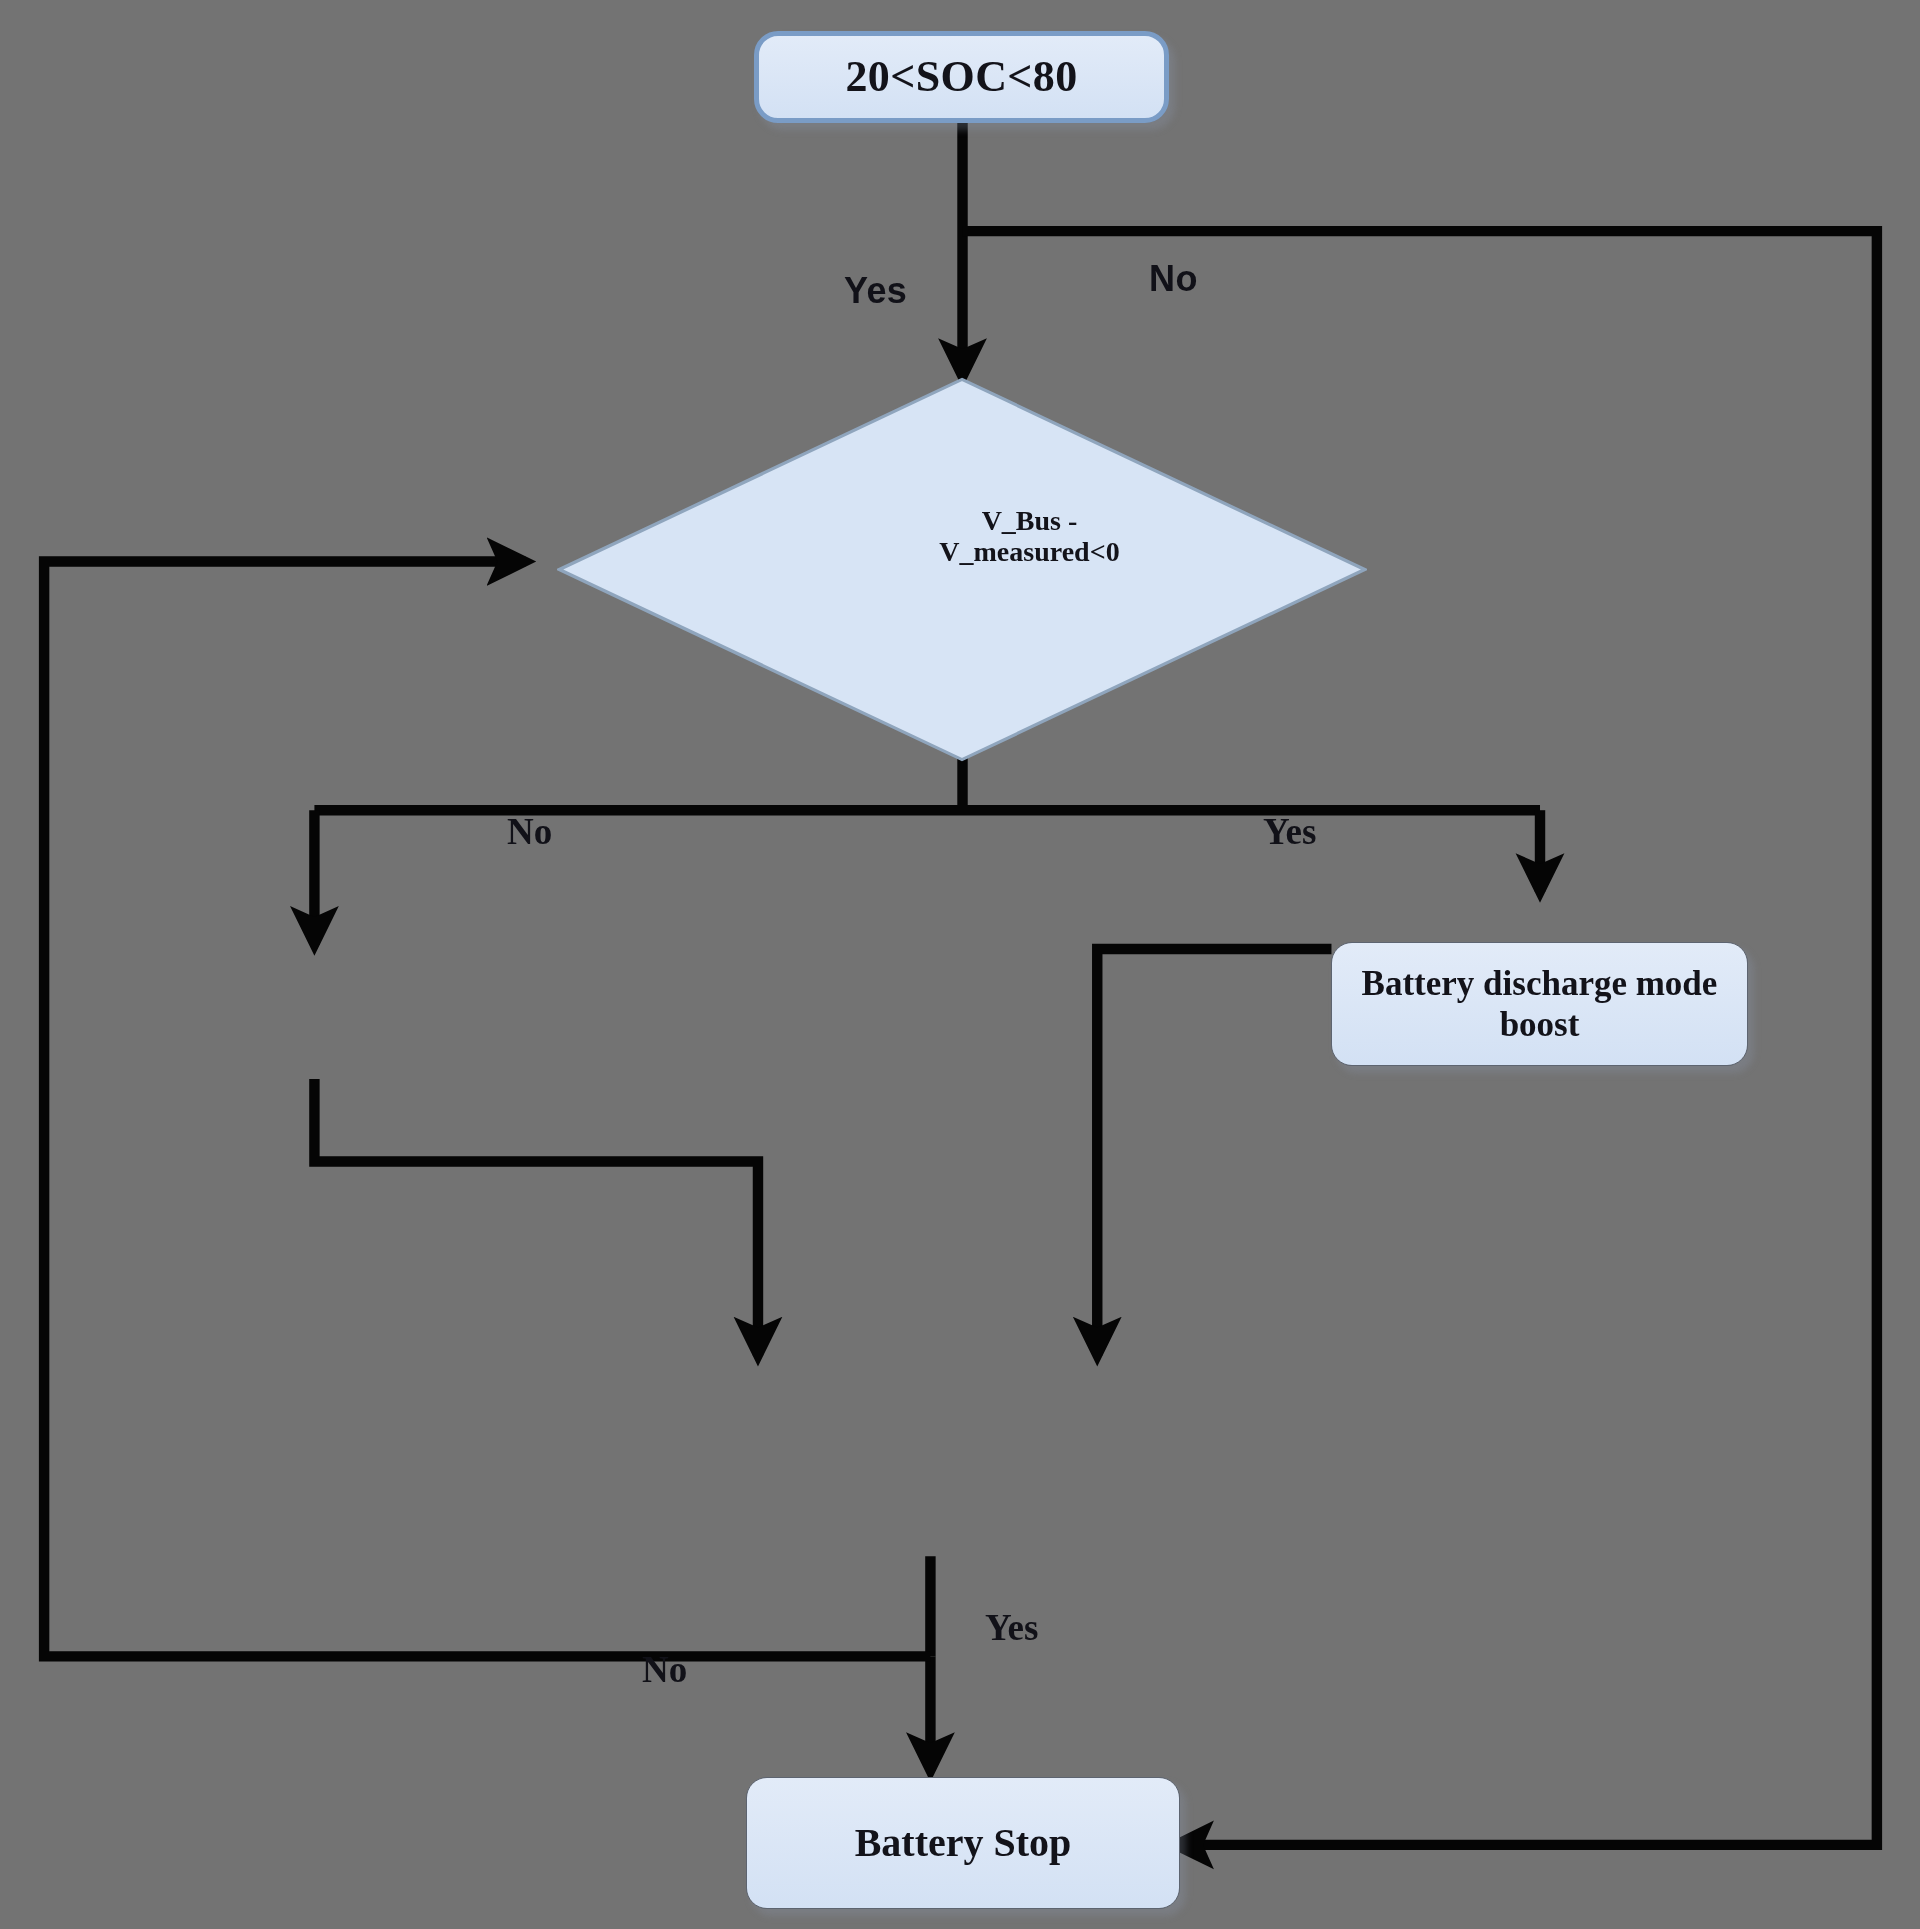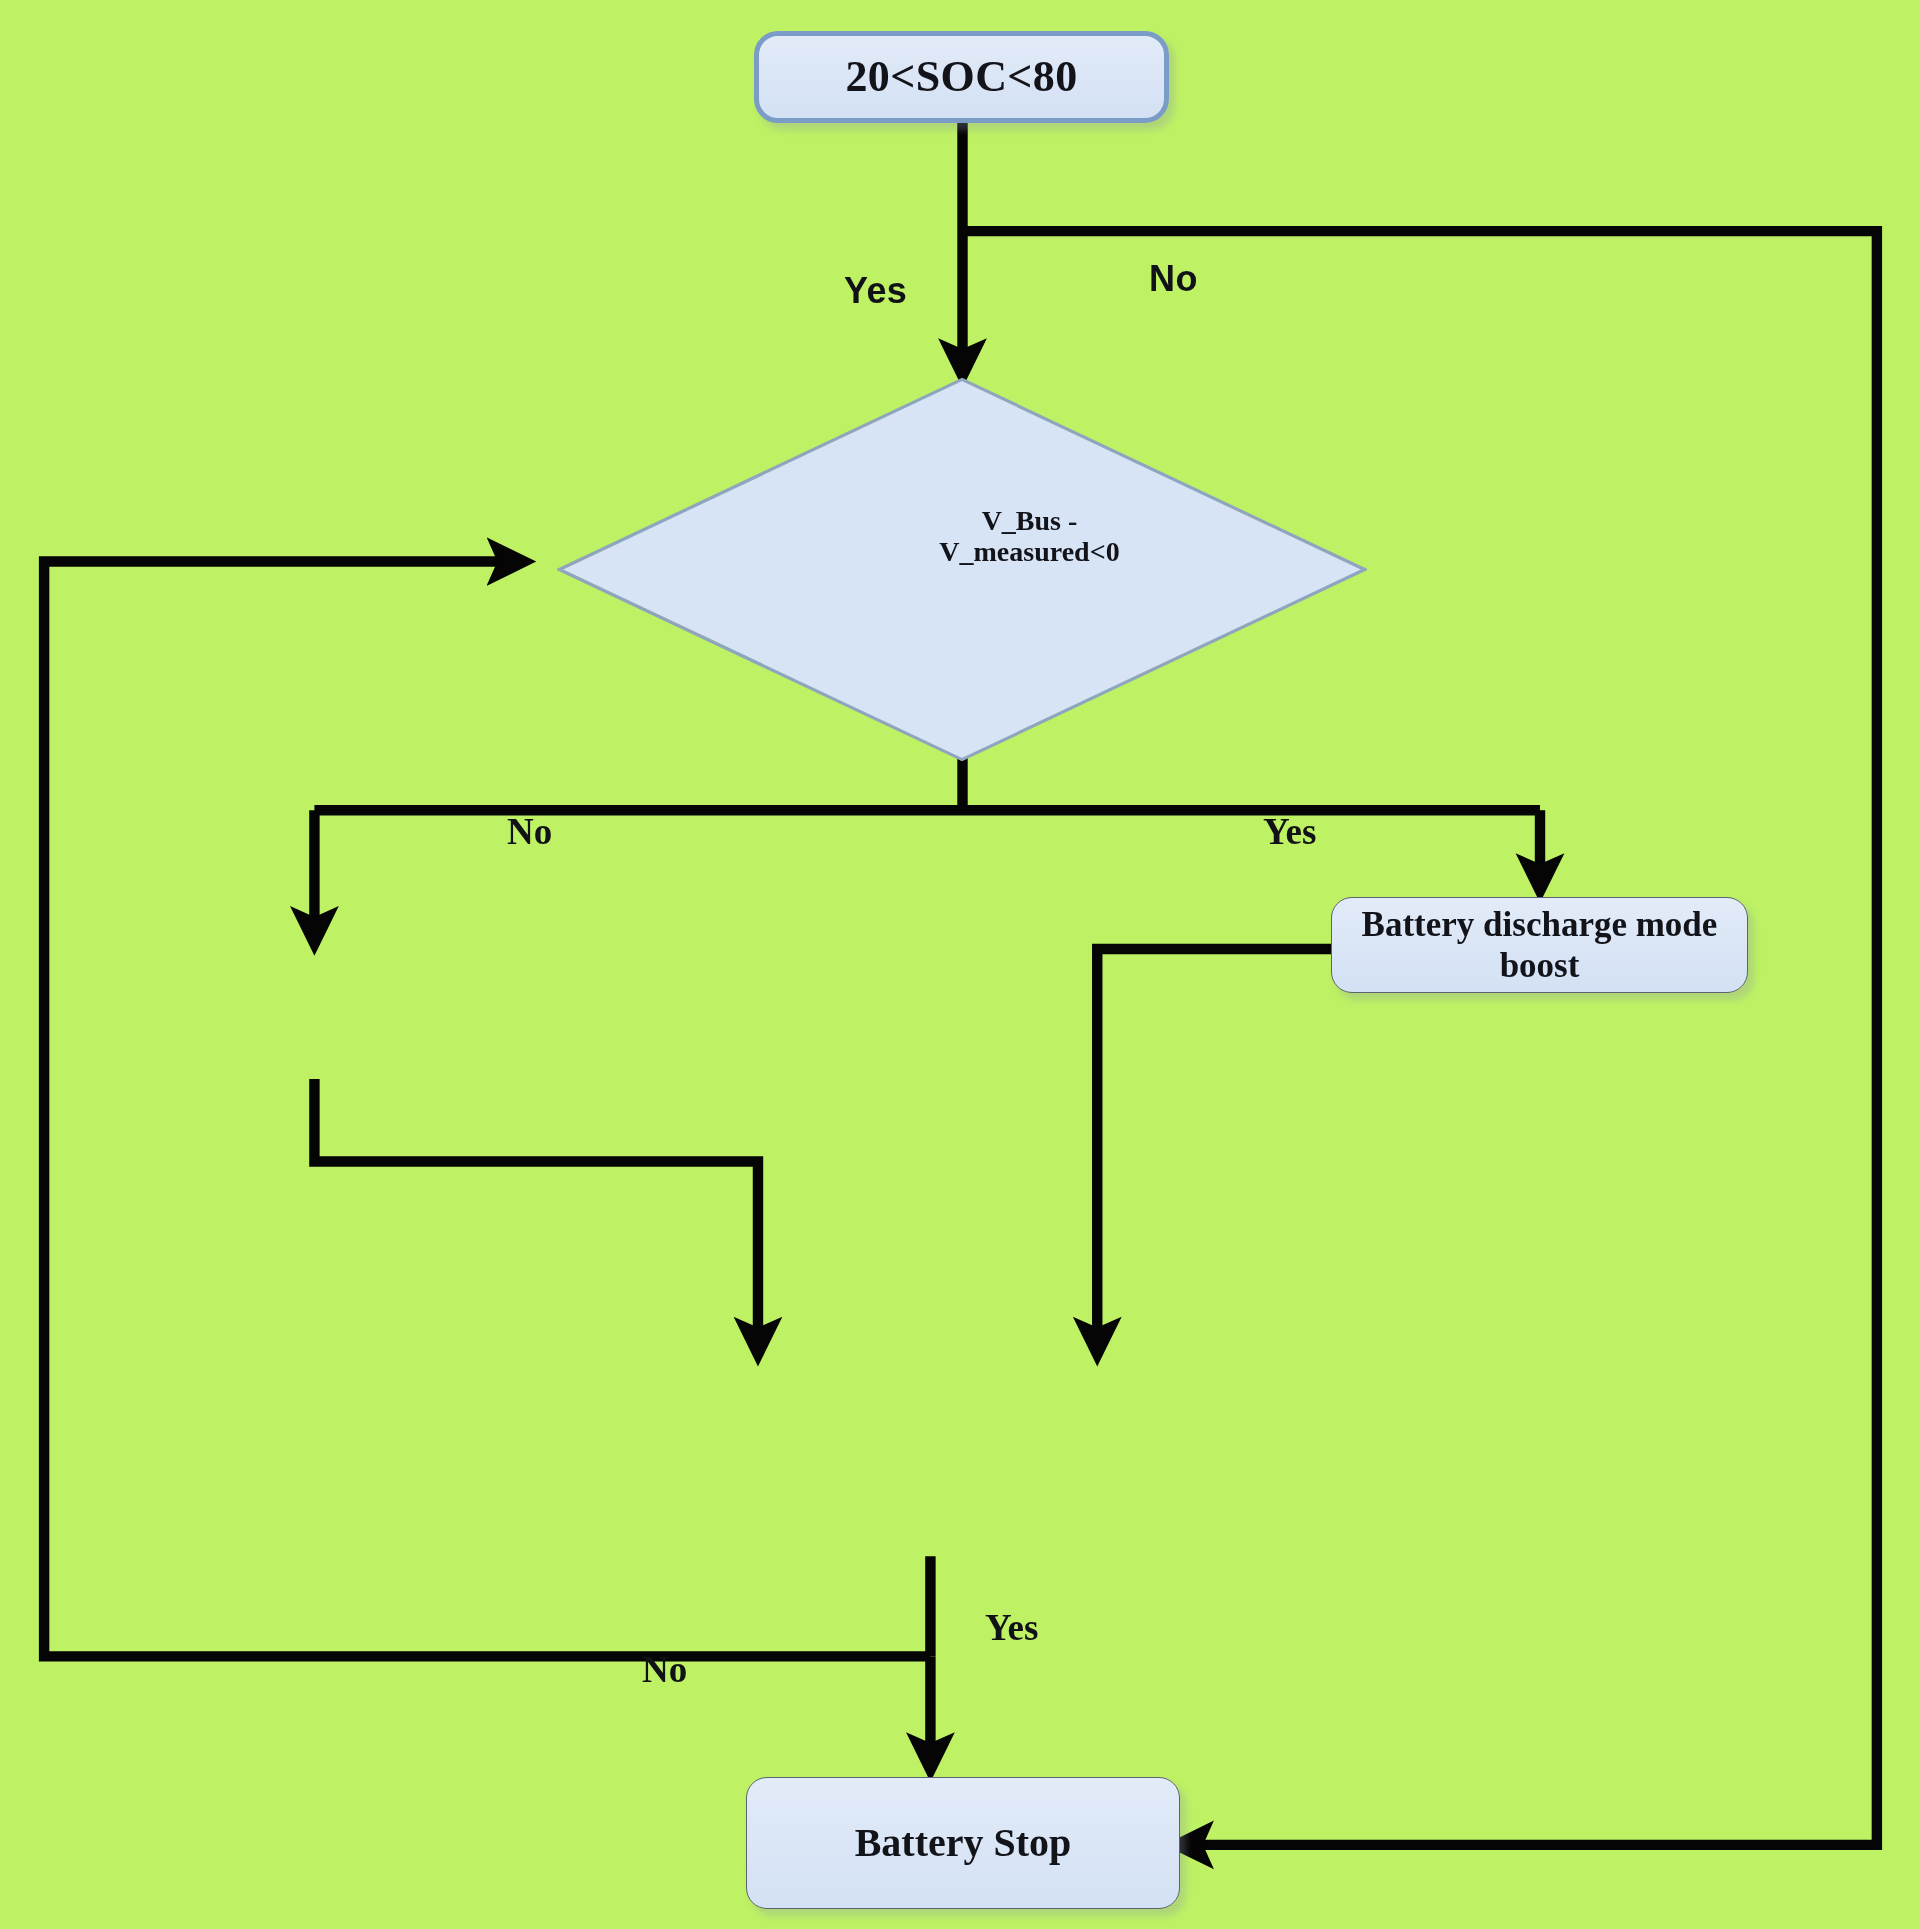--- a/index.html
+++ b/index.html
@@ -4,21 +4,21 @@
 <style>
   html, body {
     margin: 0;
     padding: 0;
     background: #ffffff;
   }
   #canvas {
     position: relative;
     width: 1921px;
     height: 1930px;
-    background: #bef264;
+    background: #737373;
     overflow: hidden;
     font-family: "Liberation Serif", serif;
   }
   svg.edges {
     position: absolute;
     left: 0;
     top: 0;
     width: 1921px;
     height: 1930px;
     pointer-events: none;
@@ -129,21 +129,21 @@
 
   <div class="diamond-wrap" style="left:557px; top:377px; width:810px; height:385px;">
     <svg class="diamond-shape" viewBox="0 0 1010 480" preserveAspectRatio="none">
       <polygon points="505,3 1007,240 505,477 3,240" fill="#d7e4f5" stroke="#8fa5bd" stroke-width="4"></polygon>
     </svg>
     <div class="diamond-label" style="left:192px; top:128px; width:561px; font-size:28px;">V_Bus -
 V_measured&lt;0</div>
   </div>
 
 
-  <div class="node box box-proc" style="left:1331px; top:897px; width:417px; height:96px;">Battery discharge
+  <div class="node box box-proc" style="left:1331px; top:942px; width:417px; height:124px;">Battery discharge
 mode boost</div>
 
 
   <div class="node box box-proc" style="left:746px; top:1777px; width:434px; height:132px; font-size:40px;">Battery Stop</div>
 
   <div class="blabel blabel-sans" style="left:844px; top:270px;">Yes</div>
 
   <div class="blabel blabel-sans" style="left:1149px; top:258px;">No</div>
 
   <div class="blabel blabel-serif" style="left:507px; top:810px;">No</div>

